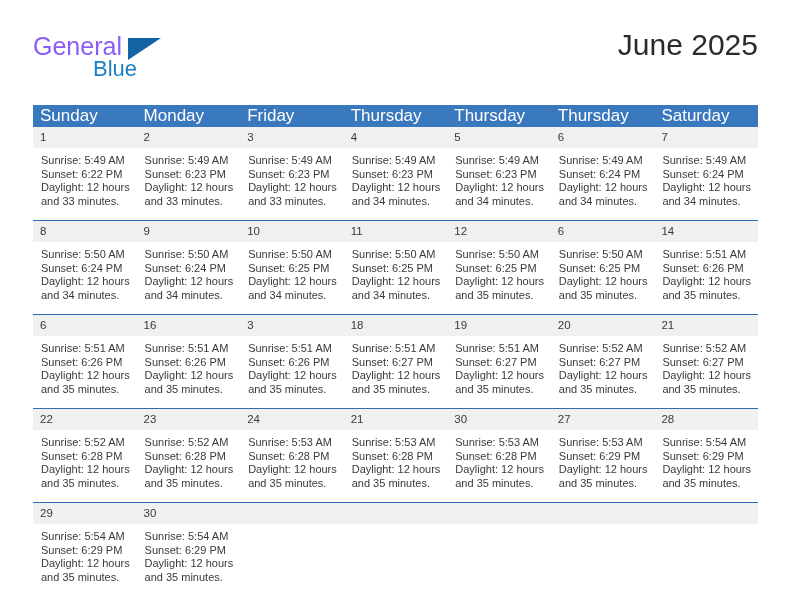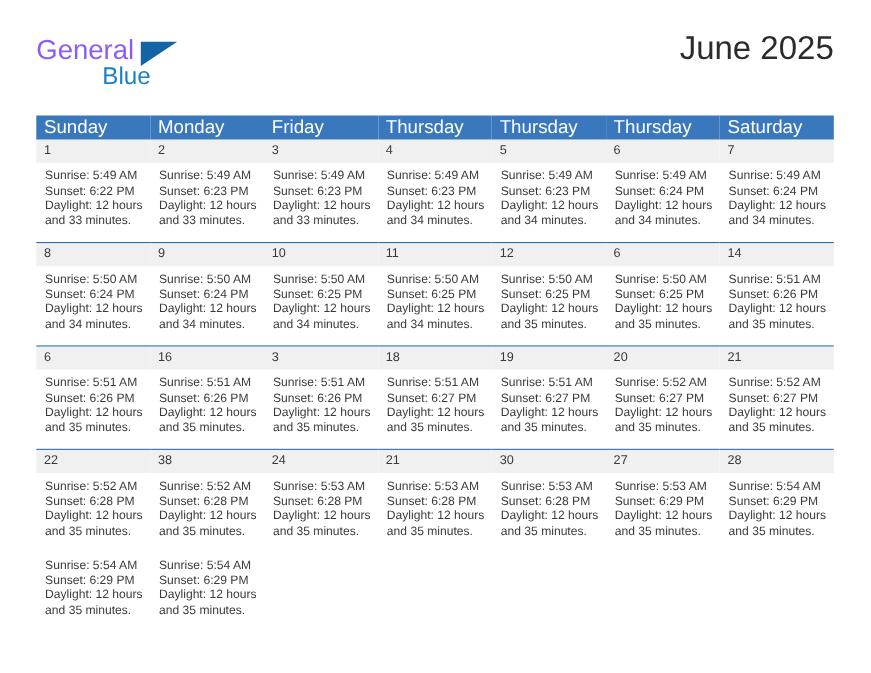--- a/index.html
+++ b/index.html
@@ -419,21 +419,21 @@
               <div>Daylight: 12 hours</div>
               <div>and 35 minutes.</div>
             </div>
           </td>
         </tr>
         <tr class="week-row">
           <td>
             <div class="daynum">22</div>
           </td>
           <td>
-            <div class="daynum">38</div>
+            <div class="daynum">23</div>
           </td>
           <td>
             <div class="daynum">24</div>
           </td>
           <td>
             <div class="daynum">21</div>
           </td>
           <td>
             <div class="daynum">30</div>
           </td>
@@ -495,20 +495,43 @@
           </td>
           <td style="border-top: none;">
             <div class="detail">
               <div>Sunrise: 5:54 AM</div>
               <div>Sunset: 6:29 PM</div>
               <div>Daylight: 12 hours</div>
               <div>and 35 minutes.</div>
             </div>
           </td>
         </tr>
+        <tr class="week-row">
+          <td>
+            <div class="daynum">29</div>
+          </td>
+          <td>
+            <div class="daynum">30</div>
+          </td>
+          <td>
+            <div class="daynum empty">&nbsp;</div>
+          </td>
+          <td>
+            <div class="daynum empty">&nbsp;</div>
+          </td>
+          <td>
+            <div class="daynum empty">&nbsp;</div>
+          </td>
+          <td>
+            <div class="daynum empty">&nbsp;</div>
+          </td>
+          <td>
+            <div class="daynum empty">&nbsp;</div>
+          </td>
+        </tr>
         <tr>
           <td style="border-top: none;">
             <div class="detail">
               <div>Sunrise: 5:54 AM</div>
               <div>Sunset: 6:29 PM</div>
               <div>Daylight: 12 hours</div>
               <div>and 35 minutes.</div>
             </div>
           </td>
           <td style="border-top: none;">

